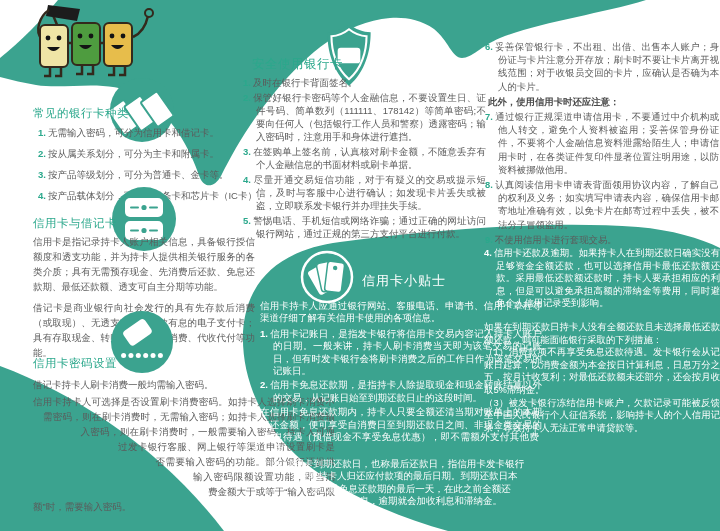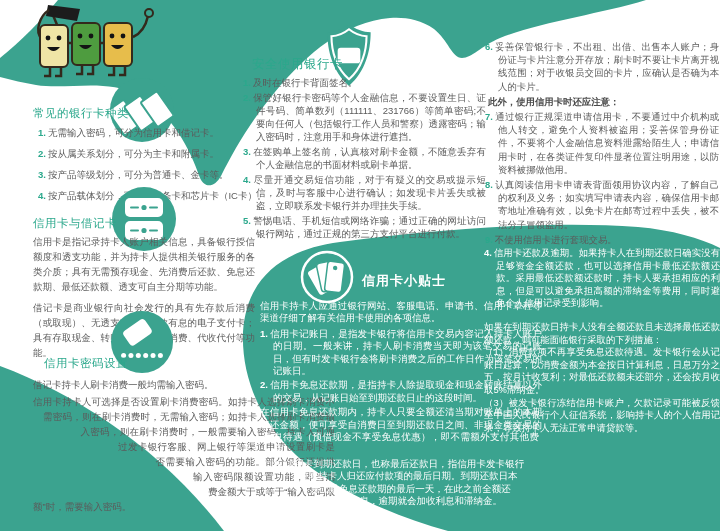--- a/index.html
+++ b/index.html
@@ -11,21 +11,21 @@
   .stage svg{display:block}
   .bg{position:absolute;left:0;top:0;z-index:0}
   .abs{position:absolute;z-index:2}
   .hd{color:#2BA88C;font-weight:normal;font-size:11.5px;letter-spacing:.5px;white-space:nowrap}
   .body-txt{color:#5B5B5B;font-size:9.5px;line-height:15px;word-break:break-all;text-align:justify}
   .num{color:#2BA88C;font-weight:bold;margin-right:2px}
   .li{padding-left:13px;text-indent:-13px}
   .s1 .li{margin-bottom:6px;text-align:left}
   .mid-list{font-size:9.5px;line-height:13px;color:#5B5B5B;word-break:break-all;text-align:justify}
   .mid-list .li{margin-bottom:2px}
-  .tips-hd{color:#fff;font-weight:bold;font-size:13px;letter-spacing:1px;white-space:nowrap}
+  .tips-hd{color:#fff;font-weight:normal;font-size:13px;letter-spacing:1px;white-space:nowrap}
   .tips-txt{color:#fff;font-size:9.5px;line-height:12.4px;word-break:break-all;text-align:justify}
   .tips-txt .num{color:#fff}
   .tips-txt .li{margin-bottom:2px}
   .rt-txt{color:#5B5B5B;font-size:9.4px;line-height:13.2px;word-break:break-all;text-align:justify}
   .rt-txt .li{margin-bottom:2px}
   .rt-note{color:#4a4a4a;font-weight:bold;margin:2px 0;text-indent:0;padding-left:3px}
   .rb-txt{color:#fff;font-size:9.4px;line-height:12.6px;word-break:break-all;text-align:justify}
   .curveL{float:left;width:175px;height:96px;shape-outside:polygon(0 0,0 26px,175px 96px,0 96px)}
   .tcurveL{float:left;width:78px;height:198px;shape-outside:polygon(0 0,0 112px,78px 198px,0 198px)}
   .tcurveR{float:right;width:58px;height:198px;shape-outside:polygon(58px 110px,58px 198px,10px 198px)}
@@ -140,37 +140,37 @@
       </g>
     <g fill="#fff">
       <circle cx="13" cy="46" r="2.6"></circle>
         <circle cx="20.6" cy="46" r="2.6"></circle>
         <circle cx="28.2" cy="46" r="2.6"></circle>
       <circle cx="35.8" cy="46" r="2.6"></circle>
         <circle cx="43.4" cy="46" r="2.6"></circle>
         <circle cx="51" cy="46" r="2.6"></circle>
     </g>
   </svg>
-  <div class="abs hd" style="left:44px;top:356px">信用卡密码设置</div>
+  <div class="abs hd" style="left:33px;top:356px">信用卡密码设置</div>
   <div class="abs body-txt" style="left:33px;top:377px;width:302px">
     <div>借记卡持卡人刷卡消费一般均需输入密码。</div>
     <div class="pwd2">
       <span class="curveL"></span><span>信用卡持卡人可选择是否设置刷卡消费密码。如持卡人选择刷卡消费不需密码，则在刷卡消费时，无需输入密码；如持卡人选择刷卡消费输入密码，则在刷卡消费时，一般需要输入密码。持卡人可通过发卡银行客服、网上银行等渠道申请设置刷卡是否需要输入密码的功能。部分银行还提供输入密码限额设置功能，即当消费金额大于或等于“输入密码限额”时，需要输入密码。</span>
     </div>
   </div>
 
   <svg class="abs" style="left:325px;top:22px" width="48" height="66" viewBox="0 0 46 64">
     <path d="M23 2 C29 7 37 10 44 10 C44 28 39 48 23 62 C7 48 2 28 2 10 C9 10 17 7 23 2 Z" fill="#3BA38F"></path>
     <path d="M23 7 C28 11 34 13.5 40 13.8 C40 28 35.5 45 23 55.5 C10.5 45 6 28 6 13.8 C12 13.5 18 11 23 7 Z" fill="none" stroke="#fff" stroke-width="2"></path>
     <rect x="12" y="25" width="22" height="15" rx="3" fill="#fff"></rect>
   </svg>
   <div class="abs hd" style="left:252px;top:56px;font-size:12.5px">安全使用银行卡</div>
   <div class="abs mid-list" style="left:243px;top:76px;width:243px">
     <div class="li"><span class="num">1.</span><span>及时在银行卡背面签名。</span></div>
-    <div class="li"><span class="num">2.</span><span>保管好银行卡密码等个人金融信息，不要设置生日、证件号码、简单数列（111111、231766）等简单密码;不要向任何人（包括银行工作人员和警察）透露密码；输入密码时，注意用手和身体进行遮挡。</span></div>
+    <div class="li"><span class="num">2.</span><span>保管好银行卡密码等个人金融信息，不要设置生日、证件号码、简单数列（111111、178142）等简单密码;不要向任何人（包括银行工作人员和警察）透露密码；输入密码时，注意用手和身体进行遮挡。</span></div>
     <div class="li"><span class="num">3.</span><span>在签购单上签名前，认真核对刷卡金额，不随意丢弃有个人金融信息的书面材料或刷卡单据。</span></div>
     <div class="li"><span class="num">4.</span><span>尽量开通交易短信功能，对于有疑义的交易或提示短信，及时与客服中心进行确认；如发现卡片丢失或被盗，立即联系发卡银行并办理挂失手续。</span></div>
     <div class="li"><span class="num">5.</span><span>警惕电话、手机短信或网络诈骗；通过正确的网址访问银行网站，通过正规的第三方支付平台进行付款。</span></div>
   </div>
 
   <div class="abs" style="left:248px;top:246px;width:300px;height:260px">
     <svg style="position:absolute;left:52px;top:4px" width="54" height="54" viewBox="0 0 54 54">
       <defs>
           <clipPath id="c5">
             <circle cx="27" cy="27" r="24"></circle>

